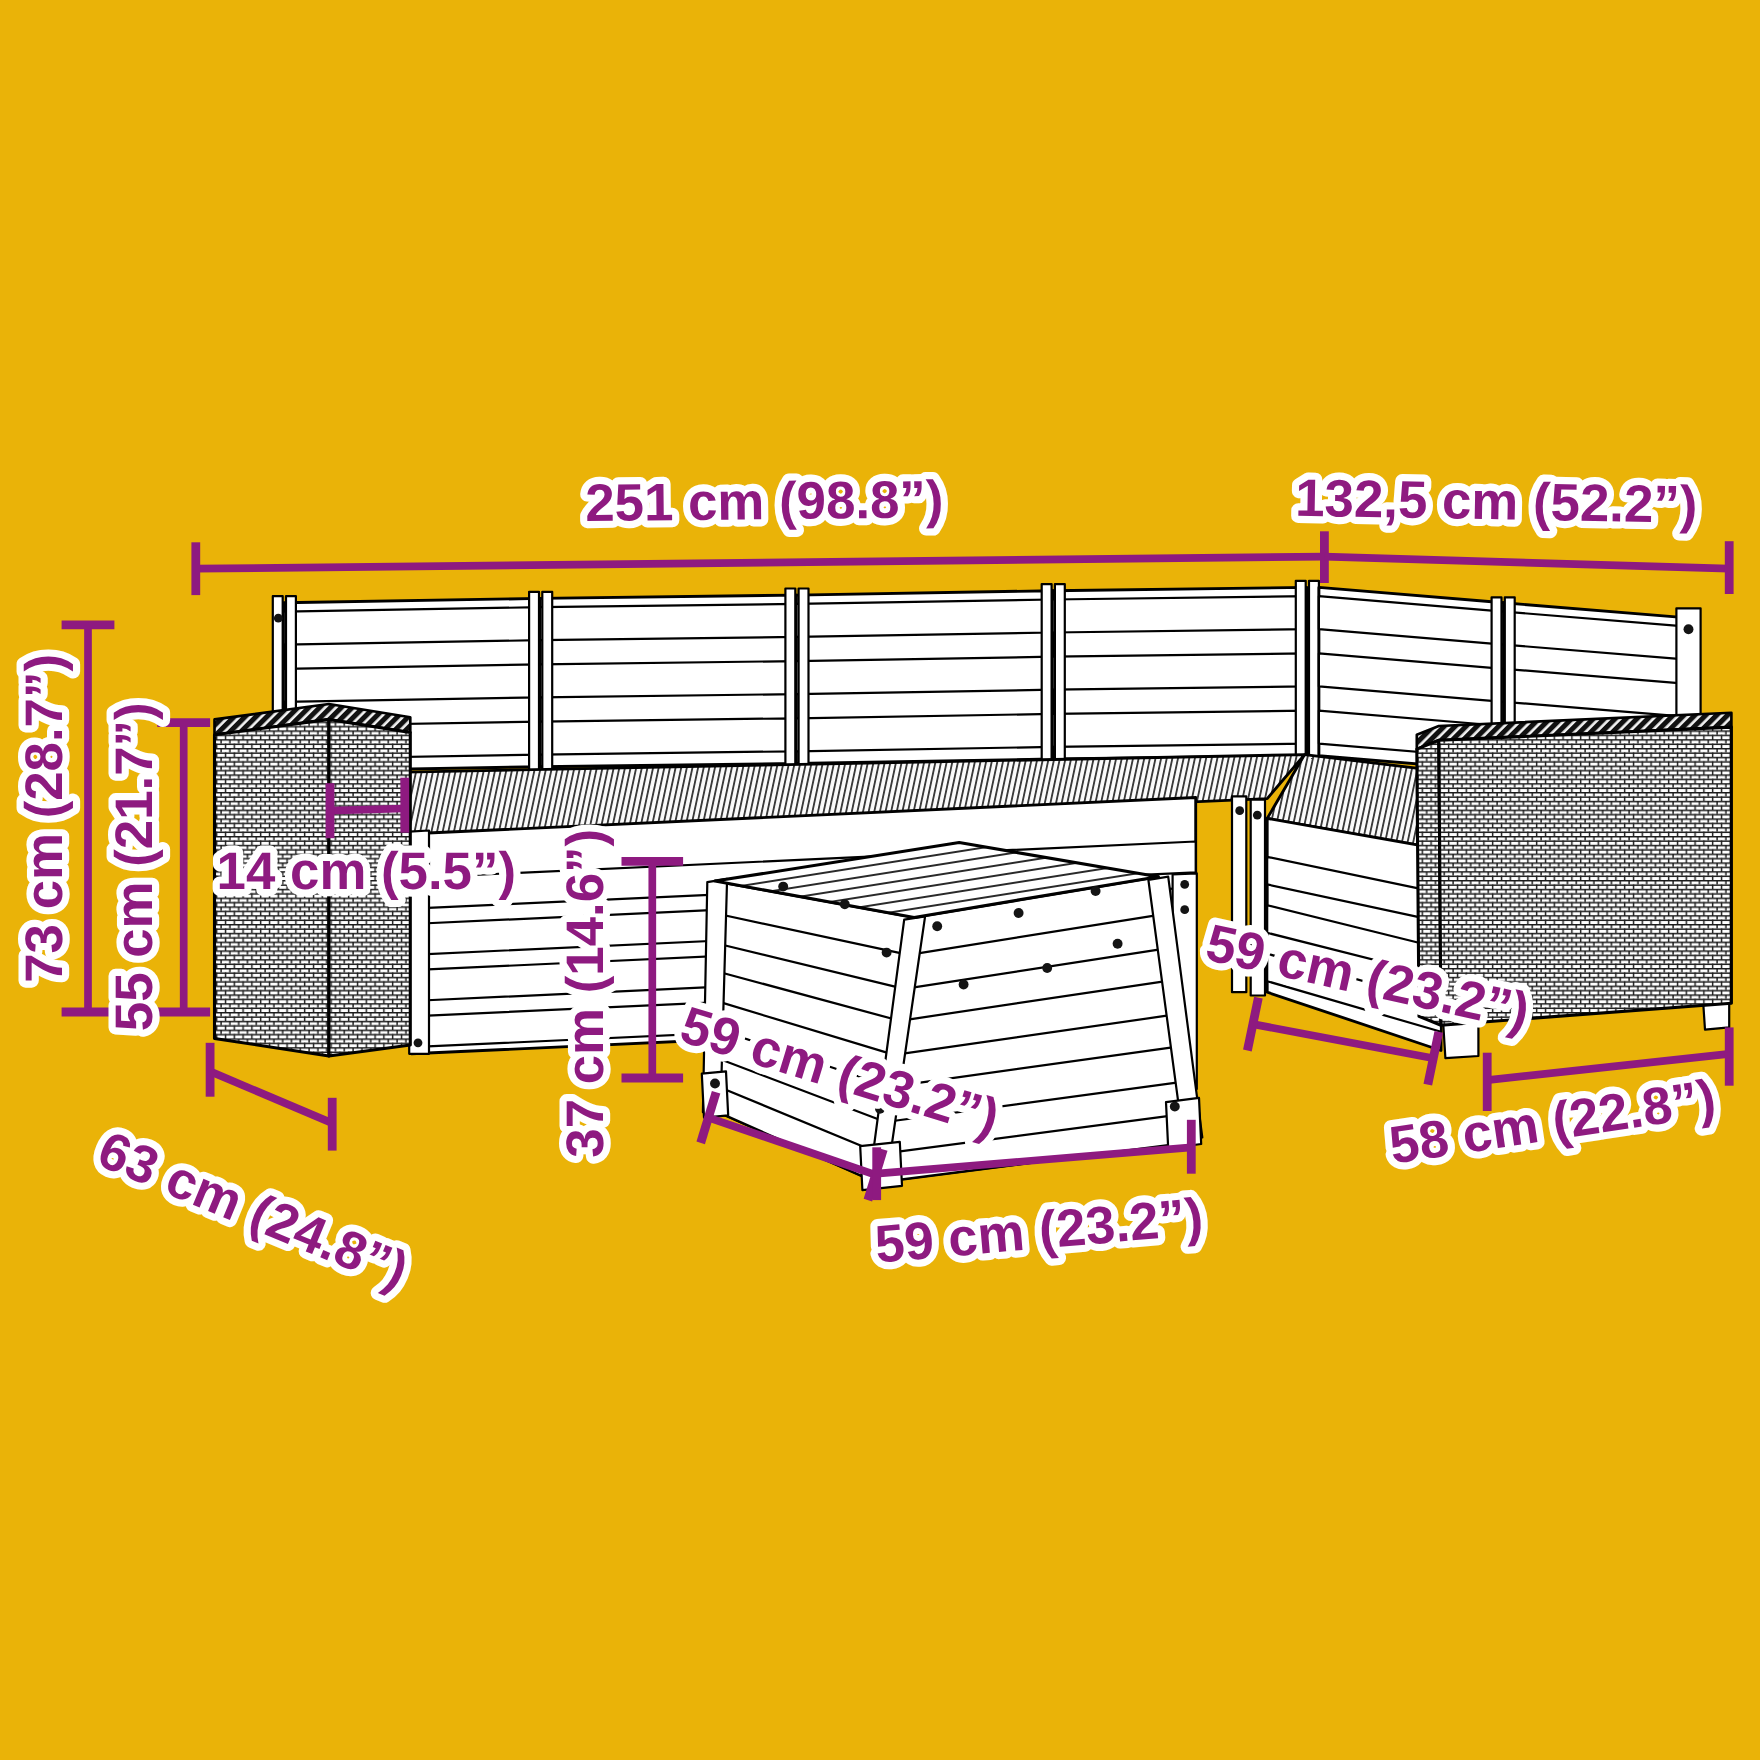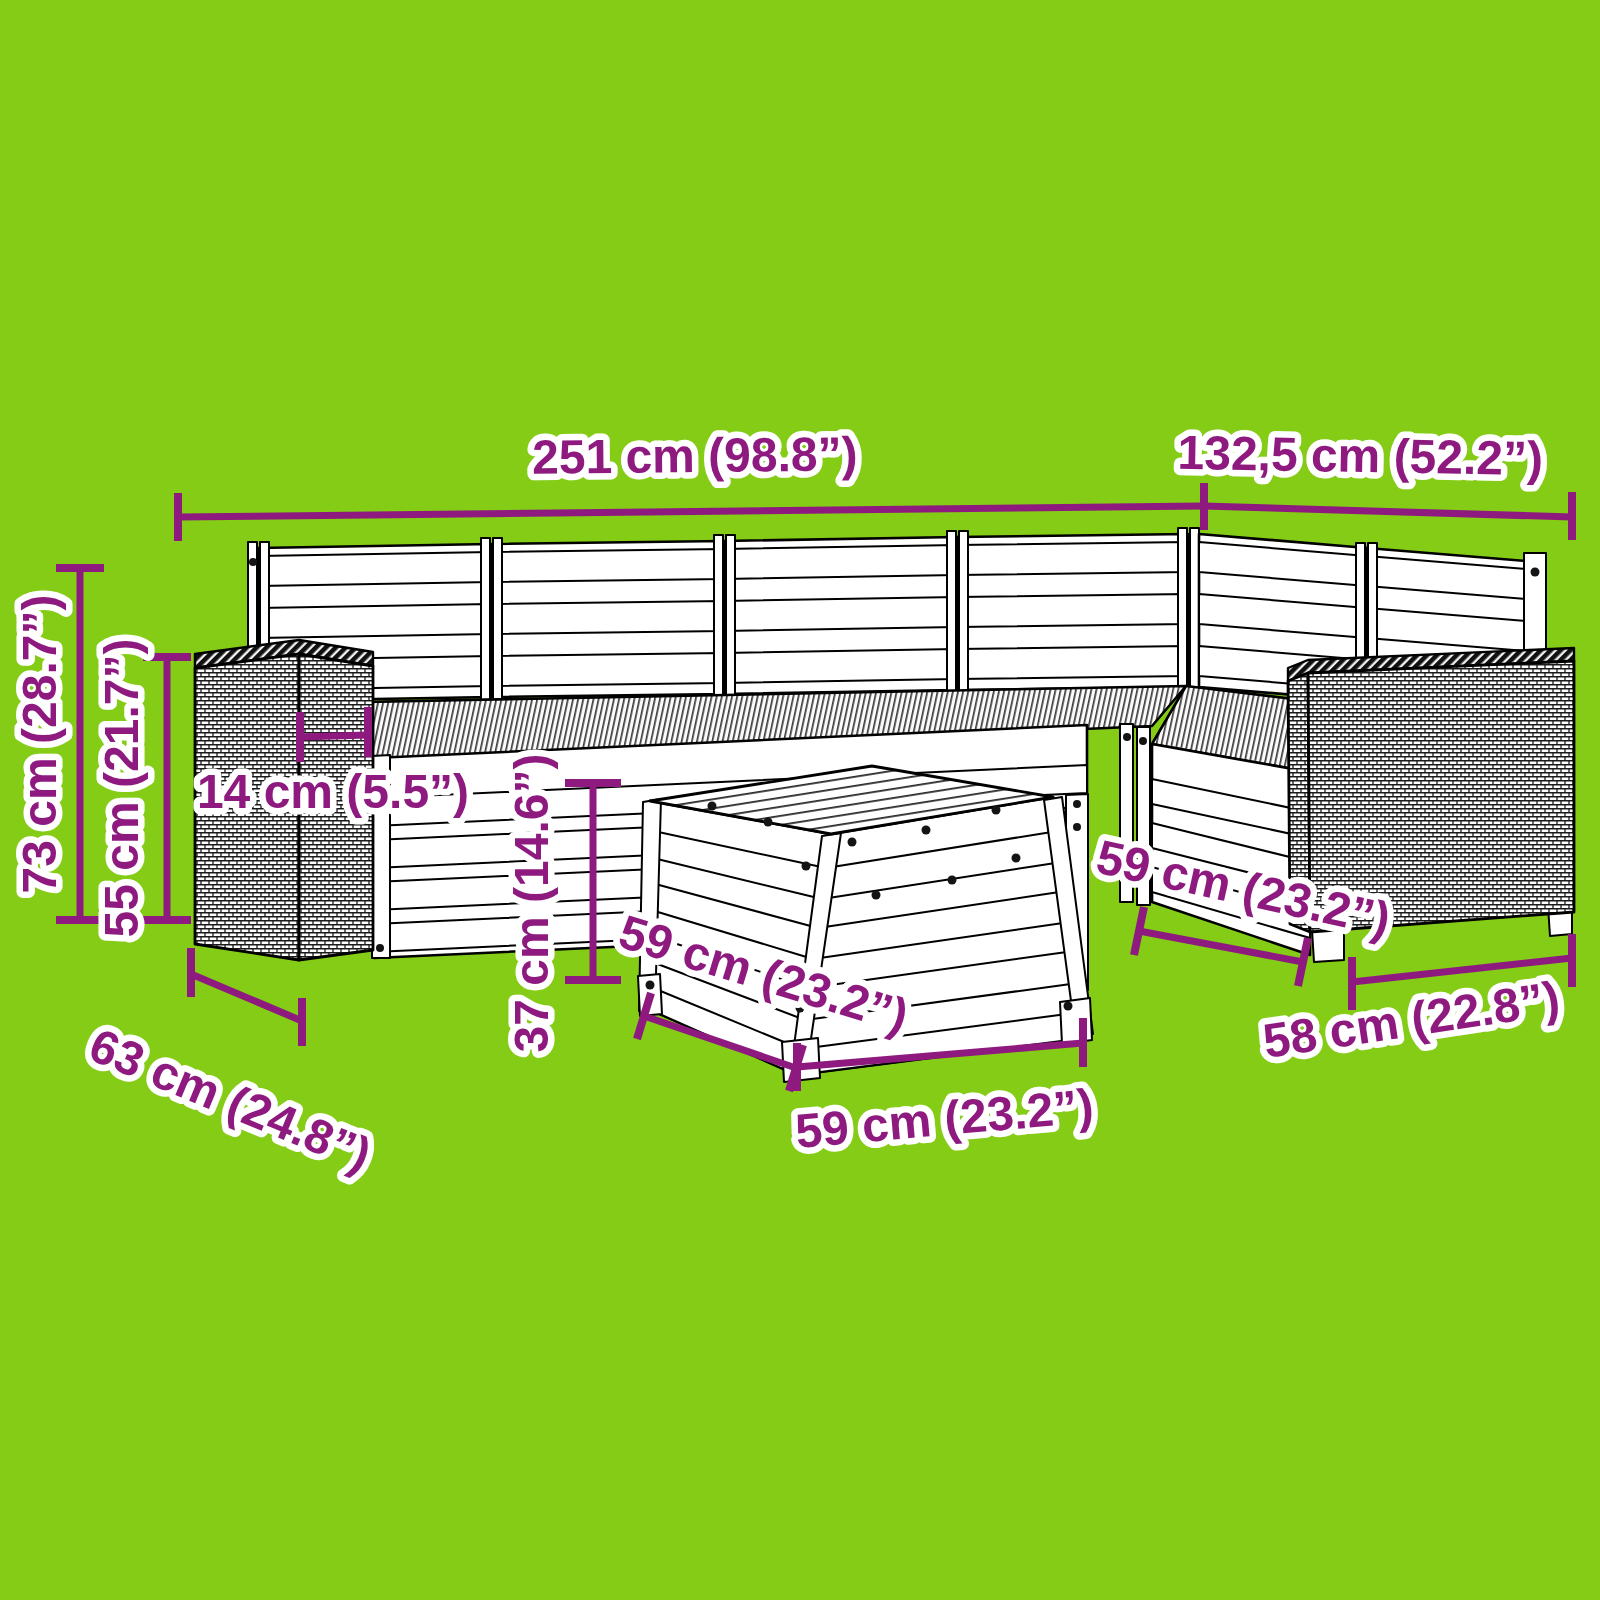--- a/index.html
+++ b/index.html
@@ -1,16 +1,16 @@
 <!DOCTYPE html>
 <html><head>
 <meta charset="utf-8">
 <style>
   html,body{margin:0;padding:0;background:#fff;}
-  .stage{width:1600px;height:1600px;position:relative;background:#84cc16;overflow:hidden;}
+  .stage{width:1600px;height:1600px;position:relative;background:#eab308;overflow:hidden;}
   svg{display:block;}
   .pc{fill:#ffffff;stroke:#000000;stroke-width:2.6;stroke-linejoin:round;}
   .sl{fill:#ffffff;stroke:#000000;stroke-width:2;stroke-linejoin:round;}
   .scr{fill:#141414;stroke:none;}
   .dim{stroke:#8e1a80;stroke-width:7;fill:none;}
   .tick{stroke:#8e1a80;stroke-width:8;fill:none;}
   .lbl{fill:#8e1a80;font-family:"Liberation Sans","DejaVu Sans",sans-serif;
        font-weight:bold;font-size:48px;stroke:#ffffff;stroke-width:13;
        paint-order:stroke;stroke-linejoin:round;letter-spacing:0px;}
 </style>

